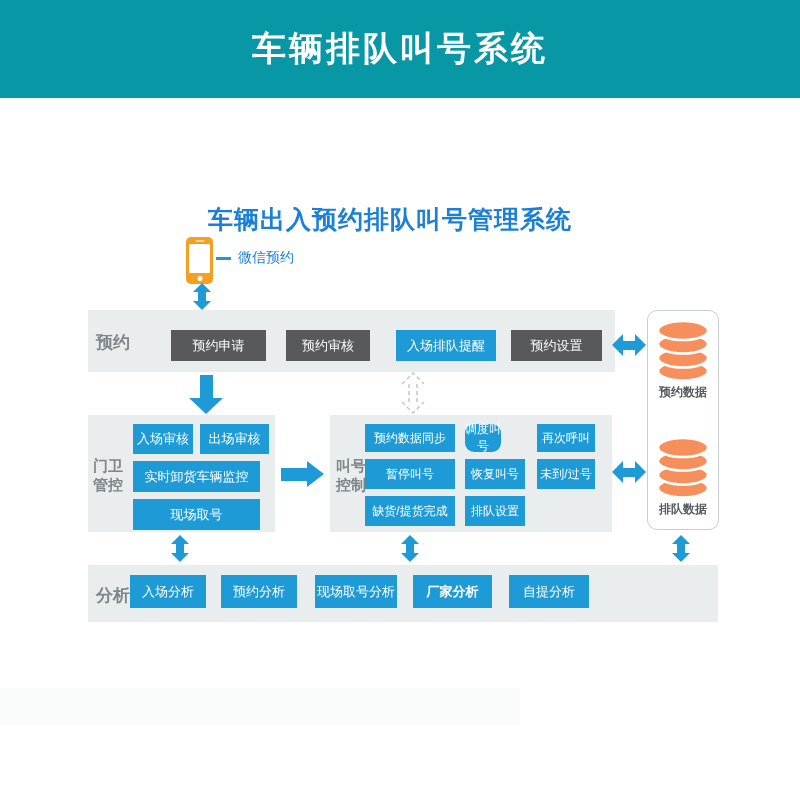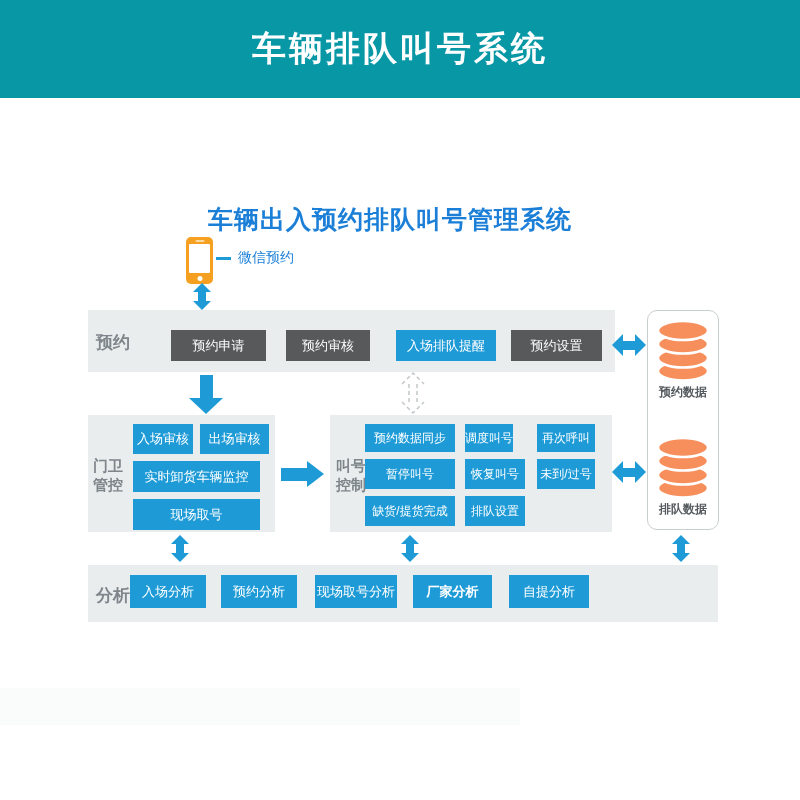--- a/index.html
+++ b/index.html
@@ -123,21 +123,21 @@
     <div class="shaft"></div>
       <div class="head"></div>
   </div>
 
   <div class="section" style="left:330px;top:415px;width:282px;height:117px;"></div>
   <div class="sec-label" style="left:336px;top:456px;font-size:15px;line-height:19px;">
     <span>叫号</span><br>
     <span>控制</span>
   </div>
   <div class="btn blue" style="left:365px;top:424px;width:90px;height:28px;font-size:12px;">预约数据同步</div>
-  <div class="btn blue" style="left:465px;top:424px;width:48px;height:28px;font-size:12px;">调度叫号</div>
+  <div class="btn blue" style="left:465px;top:424px;width:36px;height:28px;font-size:12px;border-radius:9px;">调度叫号</div>
   <div class="btn blue" style="left:537px;top:424px;width:58px;height:28px;font-size:12px;">再次呼叫</div>
   <div class="btn blue" style="left:365px;top:459px;width:90px;height:30px;font-size:12px;">暂停叫号</div>
   <div class="btn blue" style="left:465px;top:459px;width:60px;height:30px;font-size:12px;">恢复叫号</div>
   <div class="btn blue" style="left:537px;top:459px;width:58px;height:30px;font-size:12px;">未到/过号</div>
   <div class="btn blue" style="left:365px;top:496px;width:90px;height:30px;font-size:12px;">缺货/提货完成</div>
   <div class="btn blue" style="left:465px;top:496px;width:60px;height:30px;font-size:12px;">排队设置</div>
 
   <div class="arr-h" style="left:612px;top:334px;width:34px;height:22px;">
     <div class="tri-left"></div>
       <div class="shaft-h"></div>

